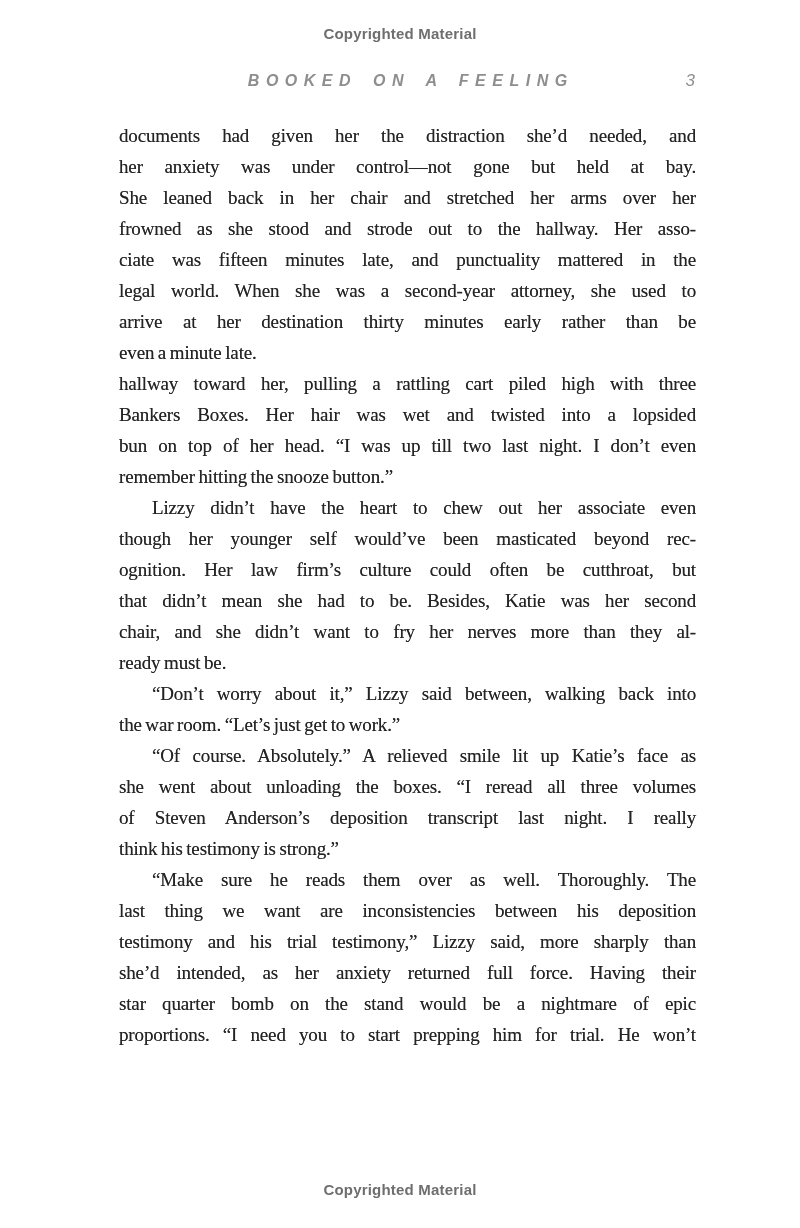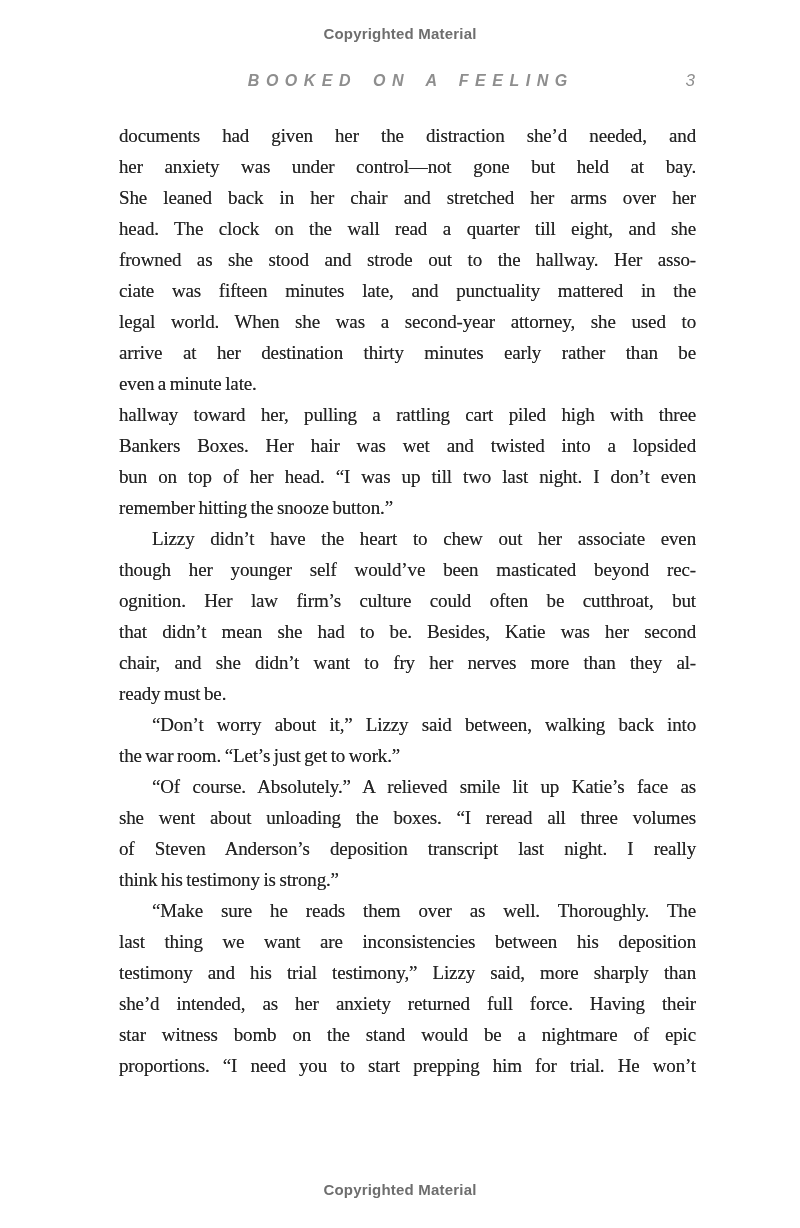--- a/index.html
+++ b/index.html
@@ -90,21 +90,20 @@
   <div class="header">
     <div class="header-title">BOOKED ON A FEELING</div>
     <div class="page-number">3</div>
   </div>
 
   <div class="body-text">
       <div class="paragraph">
         <div class="line">documents had given her the distraction she’d needed, and</div>
         <div class="line">her anxiety was under control—not gone but held at bay.</div>
         <div class="line">She leaned back in her chair and stretched her arms over her</div>
-        <div class="line">head. The clock on the wall read a quarter till eight, and she</div>
         <div class="line">frowned as she stood and strode out to the hallway. Her asso-</div>
         <div class="line">ciate was fifteen minutes late, and punctuality mattered in the</div>
         <div class="line">legal world. When she was a second-year attorney, she used to</div>
         <div class="line">arrive at her destination thirty minutes early rather than be</div>
         <div class="line lastline">even a minute late.</div>
       </div>
       <div class="paragraph">
         <div class="line">hallway toward her, pulling a rattling cart piled high with three</div>
         <div class="line">Bankers Boxes. Her hair was wet and twisted into a lopsided</div>
         <div class="line">bun on top of her head. “I was up till two last night. I don’t even</div>
@@ -126,20 +125,20 @@
         <div class="line indent">“Of course. Absolutely.” A relieved smile lit up Katie’s face as</div>
         <div class="line">she went about unloading the boxes. “I reread all three volumes</div>
         <div class="line">of Steven Anderson’s deposition transcript last night. I really</div>
         <div class="line lastline">think his testimony is strong.”</div>
       </div>
       <div class="paragraph">
         <div class="line indent">“Make sure he reads them over as well. Thoroughly. The</div>
         <div class="line">last thing we want are inconsistencies between his deposition</div>
         <div class="line">testimony and his trial testimony,” Lizzy said, more sharply than</div>
         <div class="line">she’d intended, as her anxiety returned full force. Having their</div>
-        <div class="line">star witness bomb on the stand would be a nightmare of epic</div>
+        <div class="line">star quarter bomb on the stand would be a nightmare of epic</div>
         <div class="line">proportions. “I need you to start prepping him for trial. He won’t</div>
       </div>
     </div>
 
   <div class="notice bottom">Copyrighted Material</div>
 
 </div>
 
 </body></html>

